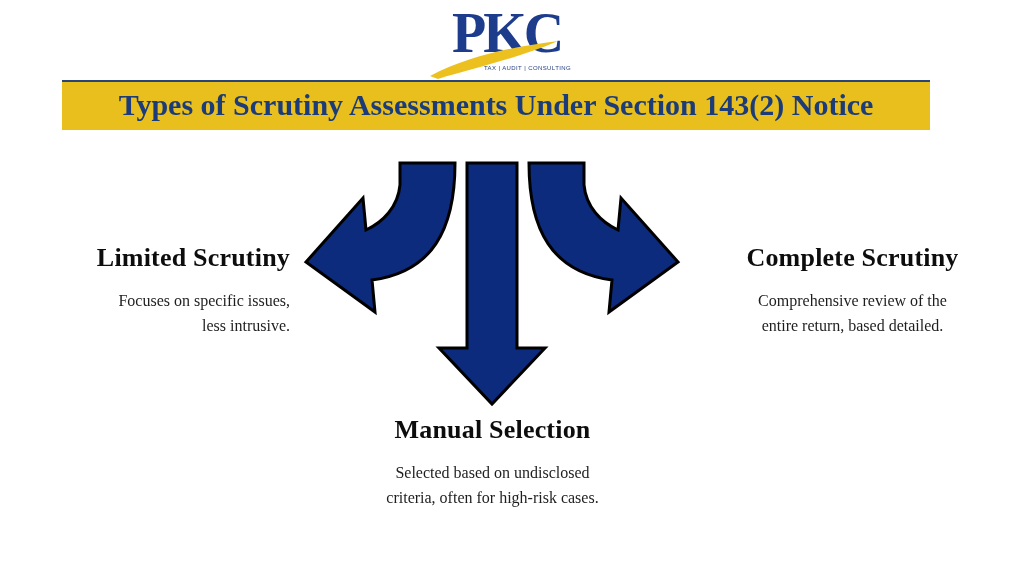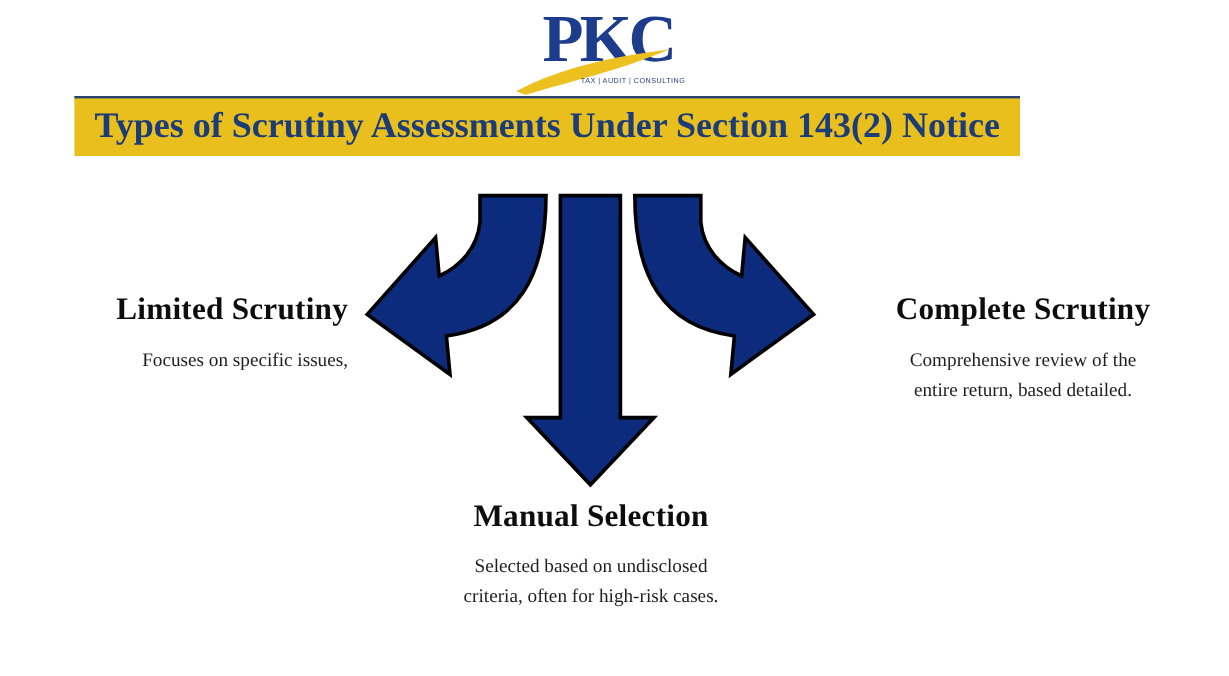--- a/index.html
+++ b/index.html
@@ -20,21 +20,21 @@
   }
   .logo-swoosh { position:absolute; left:6px; top:34px; }
   .logo-tagline {
     position:absolute; left:64px; top:59px;
     font-family:"Liberation Sans", sans-serif;
     font-size:6px; letter-spacing:0.4px; color:#233e7e; white-space:nowrap;
   }
 
   
   .banner {
-    position:absolute; left:62px; top:80px; width:788px; height:50px;
+    position:absolute; left:62px; top:80px; width:868px; height:50px;
     background:#e9bf1d; border-top:2px solid #2a4473;
     text-align:center;
   }
   .banner-title {
     font-size:30px; font-weight:bold; color:#1b3c78;
     line-height:46px; white-space:nowrap;
   }
 
   
   .arrows { position:absolute; left:290px; top:155px; }
@@ -70,20 +70,21 @@
   <path d="M467,163 L517,163 L517,348 L545,348 L492,404 L439,348 L467,348 Z" stroke="#000000" stroke-width="3" stroke-linejoin="miter" fill="#0d2b7c"></path>
 
   <path d="M400,163 L455,163 C455,230 432,272 372,280 L375,312 L306,262 L363,198 L366,230 C383,222 398,207 400,185 Z" stroke="#000000" stroke-width="3" stroke-linejoin="miter" fill="#0d2b7c"></path>
 
   <path d="M584,163 L529,163 C529,230 552,272 612,280 L609,312 L678,262 L621,198 L618,230 C601,222 586,207 584,185 Z" stroke="#000000" stroke-width="3" stroke-linejoin="miter" fill="#0d2b7c"></path>
 </svg>
 
 <div class="branch branch-left">
   <div class="branch-heading">Limited Scrutiny</div>
   <div class="branch-line">Focuses on specific issues,</div>
+  <div class="branch-line">less intrusive.</div>
 </div>
 
 <div class="branch branch-right">
   <div class="branch-heading">Complete Scrutiny</div>
   <div class="branch-line">Comprehensive review of the</div>
   <div class="branch-line">entire return, based detailed.</div>
 </div>
 
 <div class="branch branch-down">
   <div class="branch-heading">Manual Selection</div>

